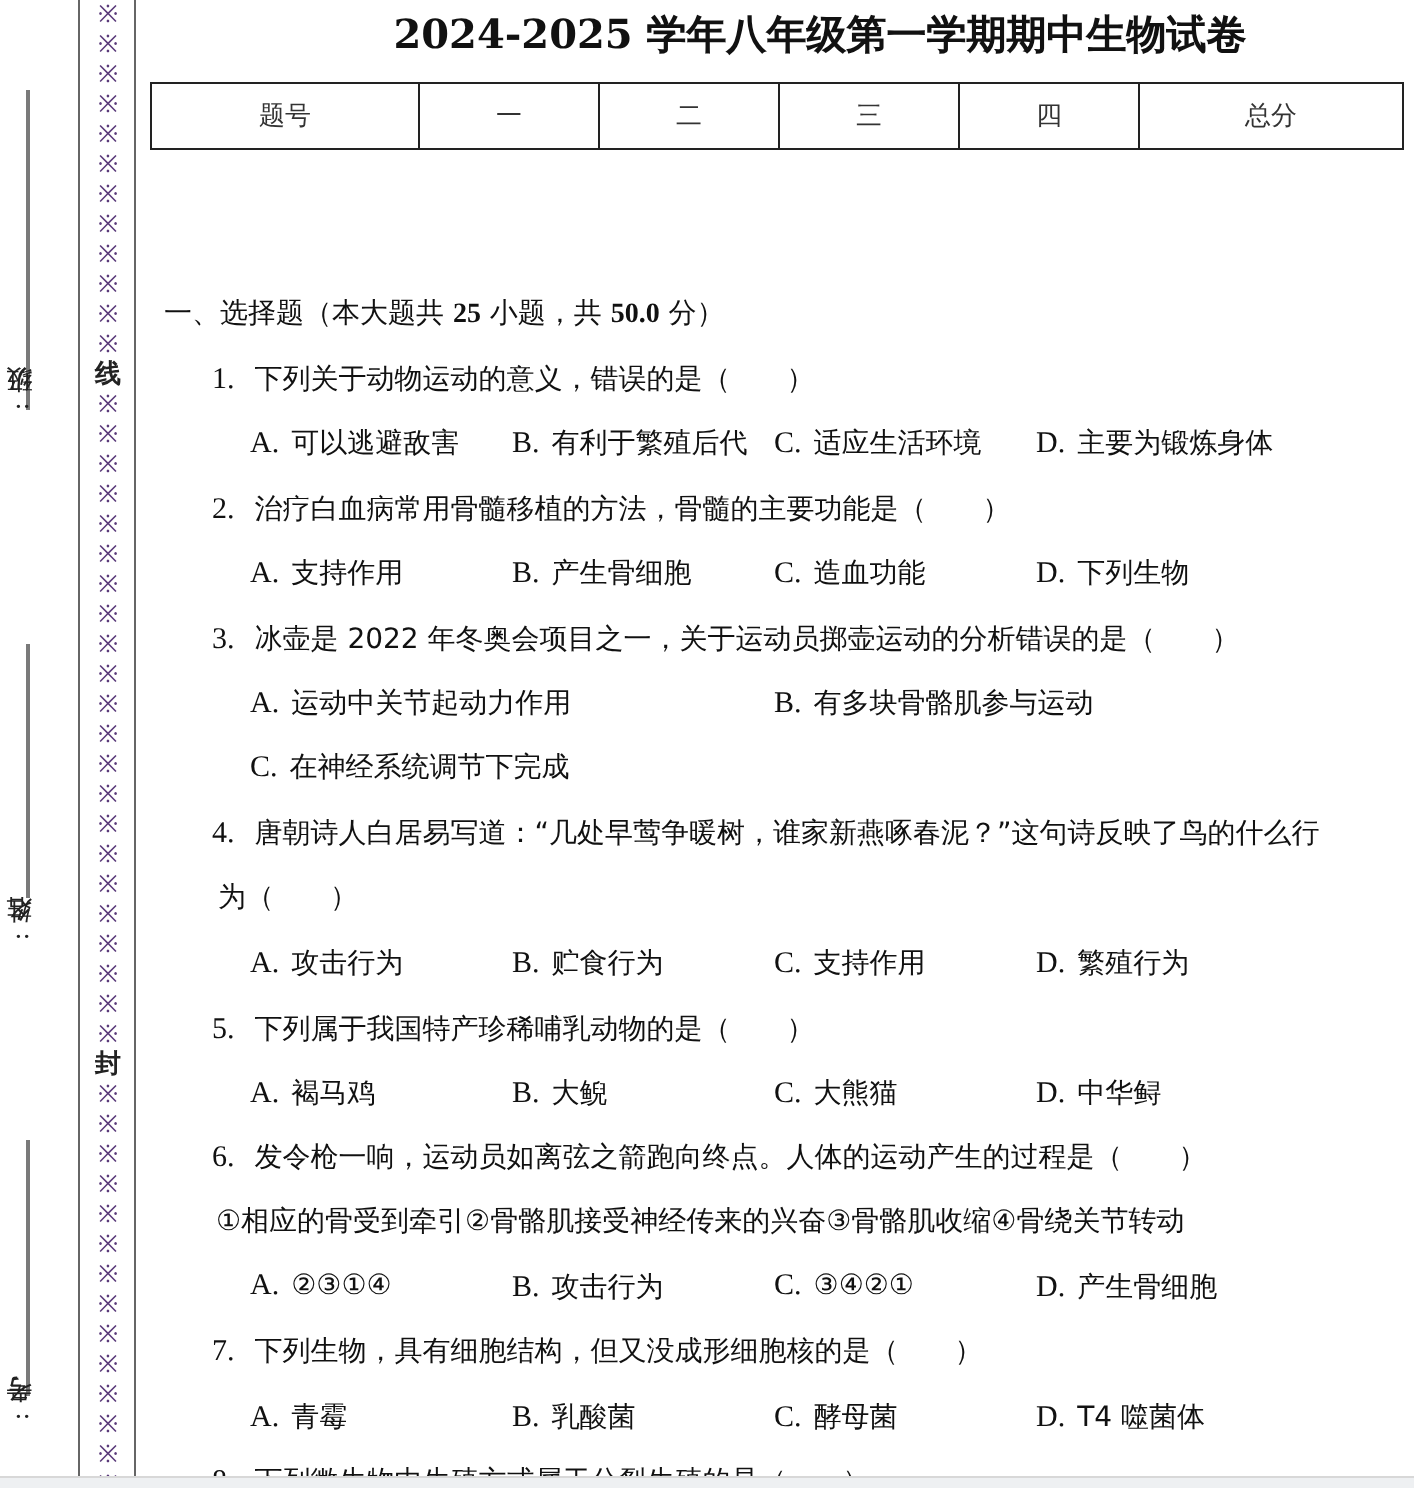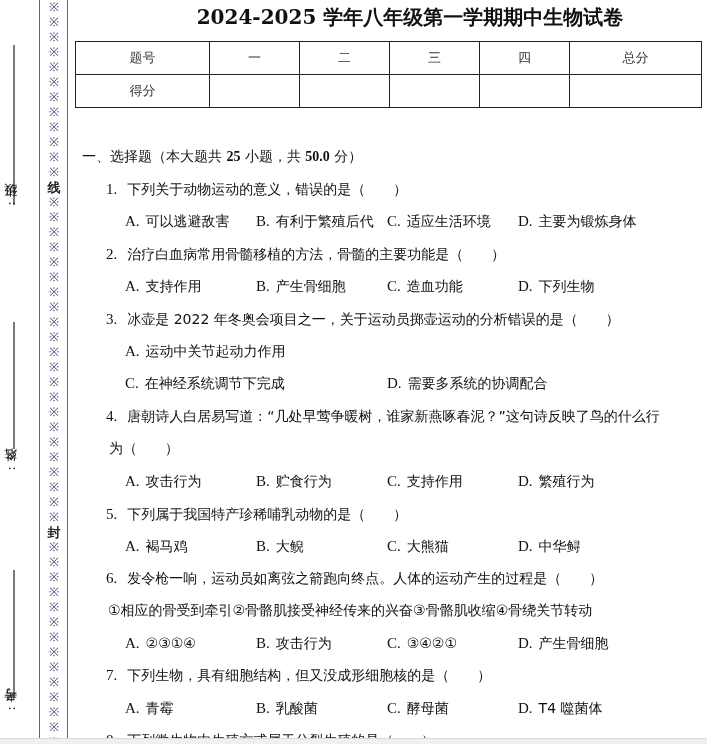--- a/index.html
+++ b/index.html
@@ -139,28 +139,20 @@
   <table class="score">
     <tbody>
         <tr>
       <td style="width:133px">题号</td>
       <td style="width:89px">一</td>
       <td style="width:89px">二</td>
       <td style="width:89px">三</td>
       <td style="width:89px">四</td>
       <td>总分</td>
     </tr>
-    <tr>
-      <td>得分</td>
-      <td></td>
-      <td></td>
-      <td></td>
-      <td></td>
-      <td></td>
-    </tr>
   </tbody>
     </table>
 
   <div class="section">
     <span>一、选择题（本大题共 </span><b>25</b><span> 小题，共 </span><b>50.0</b><span> 分）</span>
   </div>
 
   <div class="q" style="top:181px"><span class="num">1.</span><span>下列关于动物运动的意义，错误的是（　　）</span></div>
   <div class="opts" style="top:213px">
     <span class="opt" style="left:0"><span class="letter">A.</span><span>可以逃避敌害</span></span>
@@ -173,24 +165,24 @@
   <div class="opts" style="top:278px">
     <span class="opt" style="left:0"><span class="letter">A.</span><span>支持作用</span></span>
     <span class="opt" style="left:131px"><span class="letter">B.</span><span>产生骨细胞</span></span>
     <span class="opt" style="left:262px"><span class="letter">C.</span><span>造血功能</span></span>
     <span class="opt" style="left:393px"><span class="letter">D.</span><span>下列生物</span></span>
   </div>
 
   <div class="q" style="top:311px"><span class="num">3.</span><span>冰壶是 2022 年冬奥会项目之一，关于运动员掷壶运动的分析错误的是（　　）</span></div>
   <div class="opts" style="top:343px">
     <span class="opt" style="left:0"><span class="letter">A.</span><span>运动中关节起动力作用</span></span>
+    <span class="opt" style="left:262px"><span class="letter">B.</span><span>有多块骨骼肌参与运动</span></span>
   </div>
   <div class="opts" style="top:375px">
     <span class="opt" style="left:0"><span class="letter">C.</span><span>在神经系统调节下完成</span></span>
-    <span class="opt" style="left:262px"><span class="letter">D.</span><span>需要多系统的协调配合</span></span>
   </div>
 
   <div class="q" style="top:408px"><span class="num">4.</span><span>唐朝诗人白居易写道：“几处早莺争暖树，谁家新燕啄春泥？”这句诗反映了鸟的什么行</span></div>
   <div class="q" style="top:440px; left:34px">为（　　）</div>
   <div class="opts" style="top:473px">
     <span class="opt" style="left:0"><span class="letter">A.</span><span>攻击行为</span></span>
     <span class="opt" style="left:131px"><span class="letter">B.</span><span>贮食行为</span></span>
     <span class="opt" style="left:262px"><span class="letter">C.</span><span>支持作用</span></span>
     <span class="opt" style="left:393px"><span class="letter">D.</span><span>繁殖行为</span></span>
   </div>

